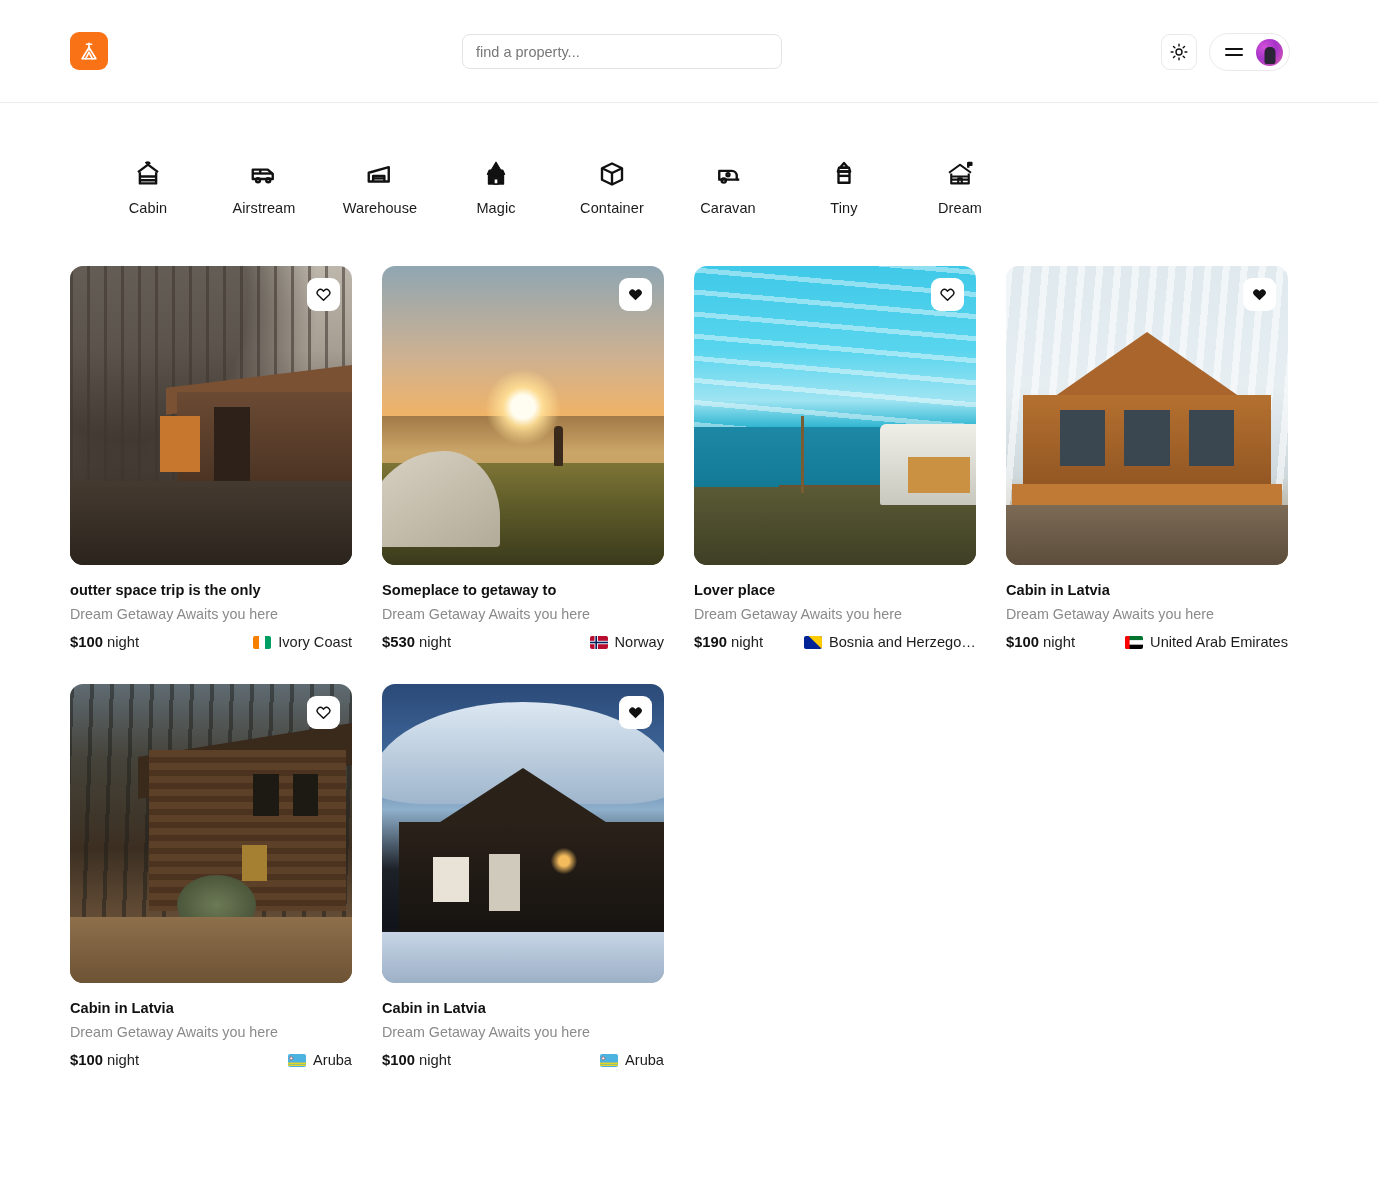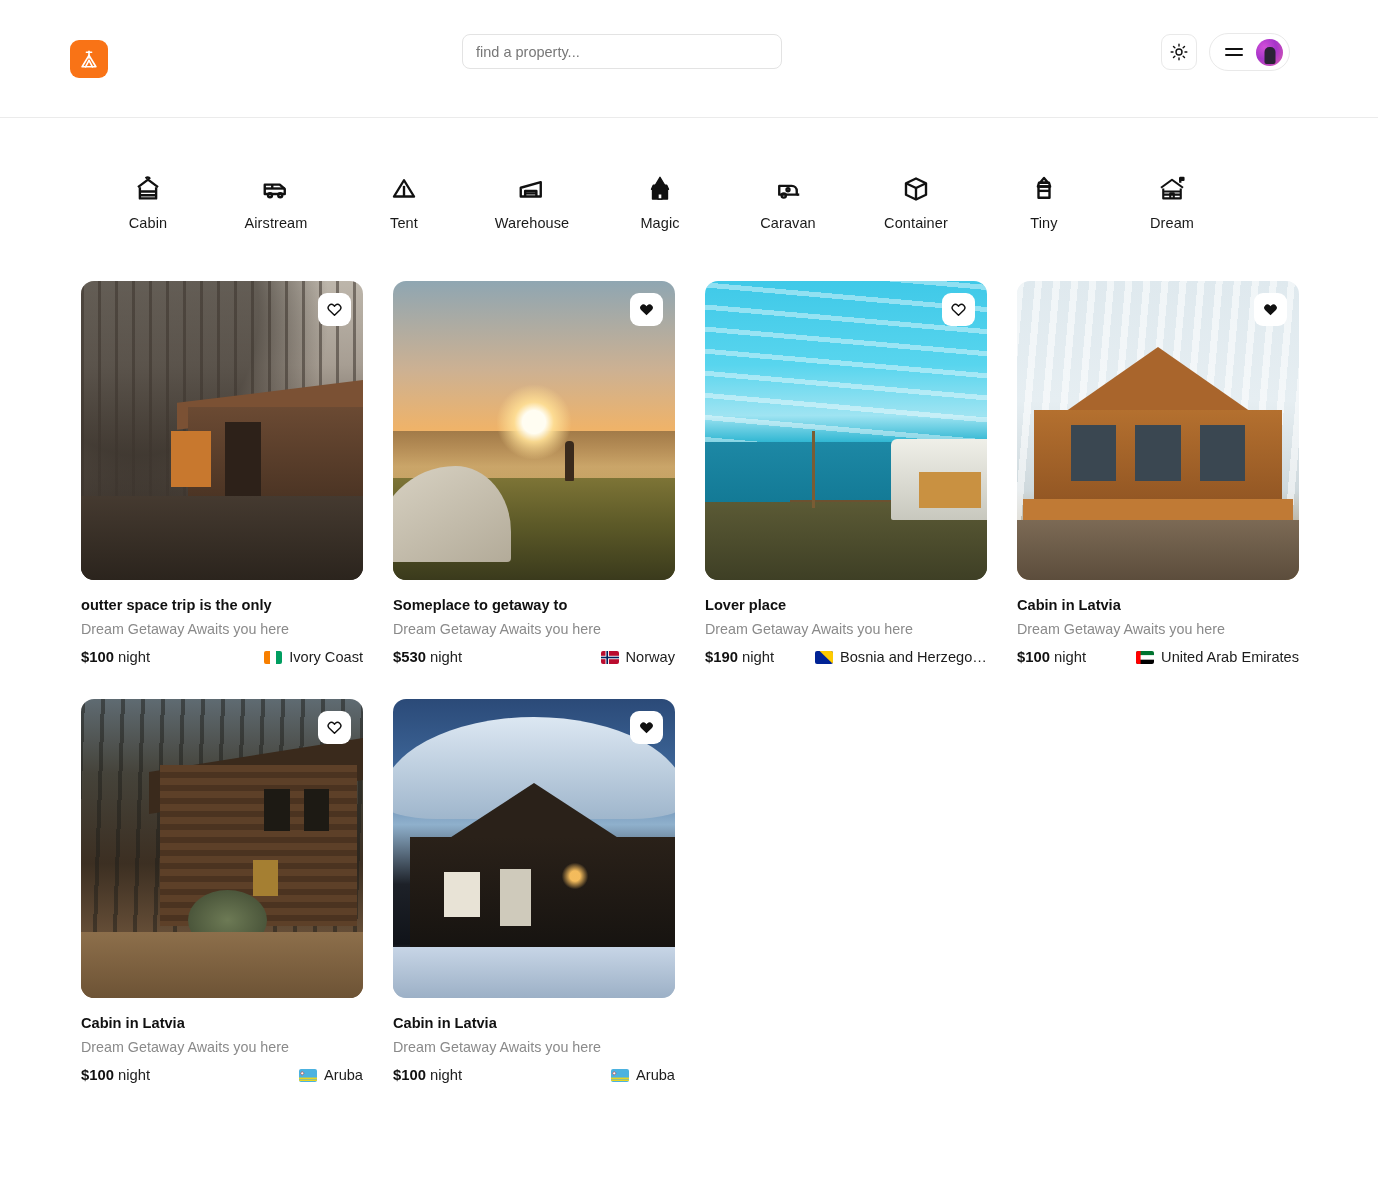--- a/index.html
+++ b/index.html
@@ -7,21 +7,21 @@
     width: 1378px; height: 1186px;
     background: #ffffff;
     font-family: "Liberation Sans", sans-serif;
     color: #111111;
     overflow: hidden;
   }
 
   
   .header {
     position: relative;
-    height: 118px;
+    height: 103px;
     border-bottom: 1px solid #ebebeb;
     display: flex;
     align-items: center;
     padding: 0 70px 0 70px;
   }
   .logo {
     width: 38px; height: 38px;
     background: #f97316;
     border-radius: 9px;
     display: flex; align-items: center; justify-content: center;
@@ -92,21 +92,21 @@
     width: 11px; height: 17px;
     background: #2b2336;
     border-radius: 5px 5px 2px 2px;
   }
 
   
   .categories {
     display: flex;
     padding: 56px 12px 0 0;
     margin-left: 90px;
-    gap: 12px;
+    gap: 0;
   }
   .cat {
     width: 116px;
     display: flex;
     flex-direction: column;
     align-items: center;
     gap: 11px;
     cursor: pointer;
     color: #111;
   }
@@ -114,21 +114,21 @@
   .cat-label { font-size: 14.5px; color: #1a1a1a; letter-spacing: .1px; }
 
   
   .grid {
     display: grid;
     grid-template-columns: repeat(4, 282px);
     column-gap: 30px;
     row-gap: 34px;
     padding: 50px 0 0 70px;
   }
-  .card { width: 282px; cursor: pointer; margin-left: 11px; }
+  .card { width: 282px; cursor: pointer; }
   .photo {
     position: relative;
     width: 282px; height: 299px;
     border-radius: 13px;
     overflow: hidden;
   }
   .heart-btn {
     position: absolute;
     right: 12px; top: 12px;
     width: 33px; height: 33px;
@@ -322,29 +322,20 @@
         <path d="M3 8.5h12l4 3.5v4H3z"></path>
           <path d="M3 11.6h16"></path>
           <path d="M9 8.5v3.1"></path>
         <circle cx="7.2" cy="17" r="1.6"></circle>
           <circle cx="15.4" cy="17" r="1.6"></circle>
       </svg>
     </span>
     <span class="cat-label">Airstream</span>
   </div>
 
-  <div class="cat">
-    <span class="cat-icon">
-      <svg width="30" height="30" viewBox="0 0 24 24" fill="none" stroke="#111" stroke-width="1.9" stroke-linejoin="round">
-        <path d="M12 5 4 18h16z"></path>
-          <path d="M12 9.5 12 18"></path>
-      </svg>
-    </span>
-    <span class="cat-label">Tent</span>
-  </div>
 
   <div class="cat">
     <span class="cat-icon">
       <svg width="30" height="30" viewBox="0 0 24 24" fill="none" stroke="#111" stroke-width="1.9" stroke-linejoin="round">
         <path d="M3 11 19 6.5V18H3z"></path>
           <path d="M6.5 18v-4.5h9V18"></path>
           <path d="M6.5 15.5h9"></path>
       </svg>
     </span>
     <span class="cat-label">Warehouse</span>
@@ -359,38 +350,38 @@
         <path d="M6 12.2h12V20H6z"></path>
         <path d="M10.4 20v-4.2h3.2V20z" fill="#fff"></path>
       </svg>
     </span>
     <span class="cat-label">Magic</span>
   </div>
 
   <div class="cat">
     <span class="cat-icon">
       <svg width="30" height="30" viewBox="0 0 24 24" fill="none" stroke="#111" stroke-width="1.9" stroke-linejoin="round">
+        <path d="M12 3.6 20 7.4v9.2L12 20.4 4 16.6V7.4z"></path>
+        <path d="M4 7.4 12 11.2l8-3.8"></path>
+          <path d="M12 11.2v9.2"></path>
+      </svg>
+    </span>
+    <span class="cat-label">Container</span>
+  </div>
+
+  <div class="cat">
+    <span class="cat-icon">
+      <svg width="30" height="30" viewBox="0 0 24 24" fill="none" stroke="#111" stroke-width="1.9" stroke-linejoin="round">
         <path d="M5 9.5h10a4 4 0 0 1 4 4v3H5z"></path>
           <path d="M19 16.5h2"></path>
         <circle cx="8.6" cy="17.2" r="1.7"></circle>
           <circle cx="12" cy="12.6" r="1.2"></circle>
       </svg>
     </span>
     <span class="cat-label">Caravan</span>
-  </div>
-
-  <div class="cat">
-    <span class="cat-icon">
-      <svg width="30" height="30" viewBox="0 0 24 24" fill="none" stroke="#111" stroke-width="1.9" stroke-linejoin="round">
-        <path d="M12 3.6 20 7.4v9.2L12 20.4 4 16.6V7.4z"></path>
-        <path d="M4 7.4 12 11.2l8-3.8"></path>
-          <path d="M12 11.2v9.2"></path>
-      </svg>
-    </span>
-    <span class="cat-label">Container</span>
   </div>
 
   <div class="cat">
     <span class="cat-icon">
       <svg width="30" height="30" viewBox="0 0 24 24" fill="none" stroke="#111" stroke-width="1.9" stroke-linejoin="round">
         <path d="M12 3.2 15.2 7H8.8z"></path>
           <path d="M8 7h8l.9 3H7.1z"></path>
         <path d="M7.6 10h8.8v9H7.6z"></path>
           <path d="M7.6 13.5h8.8"></path>
       </svg>

